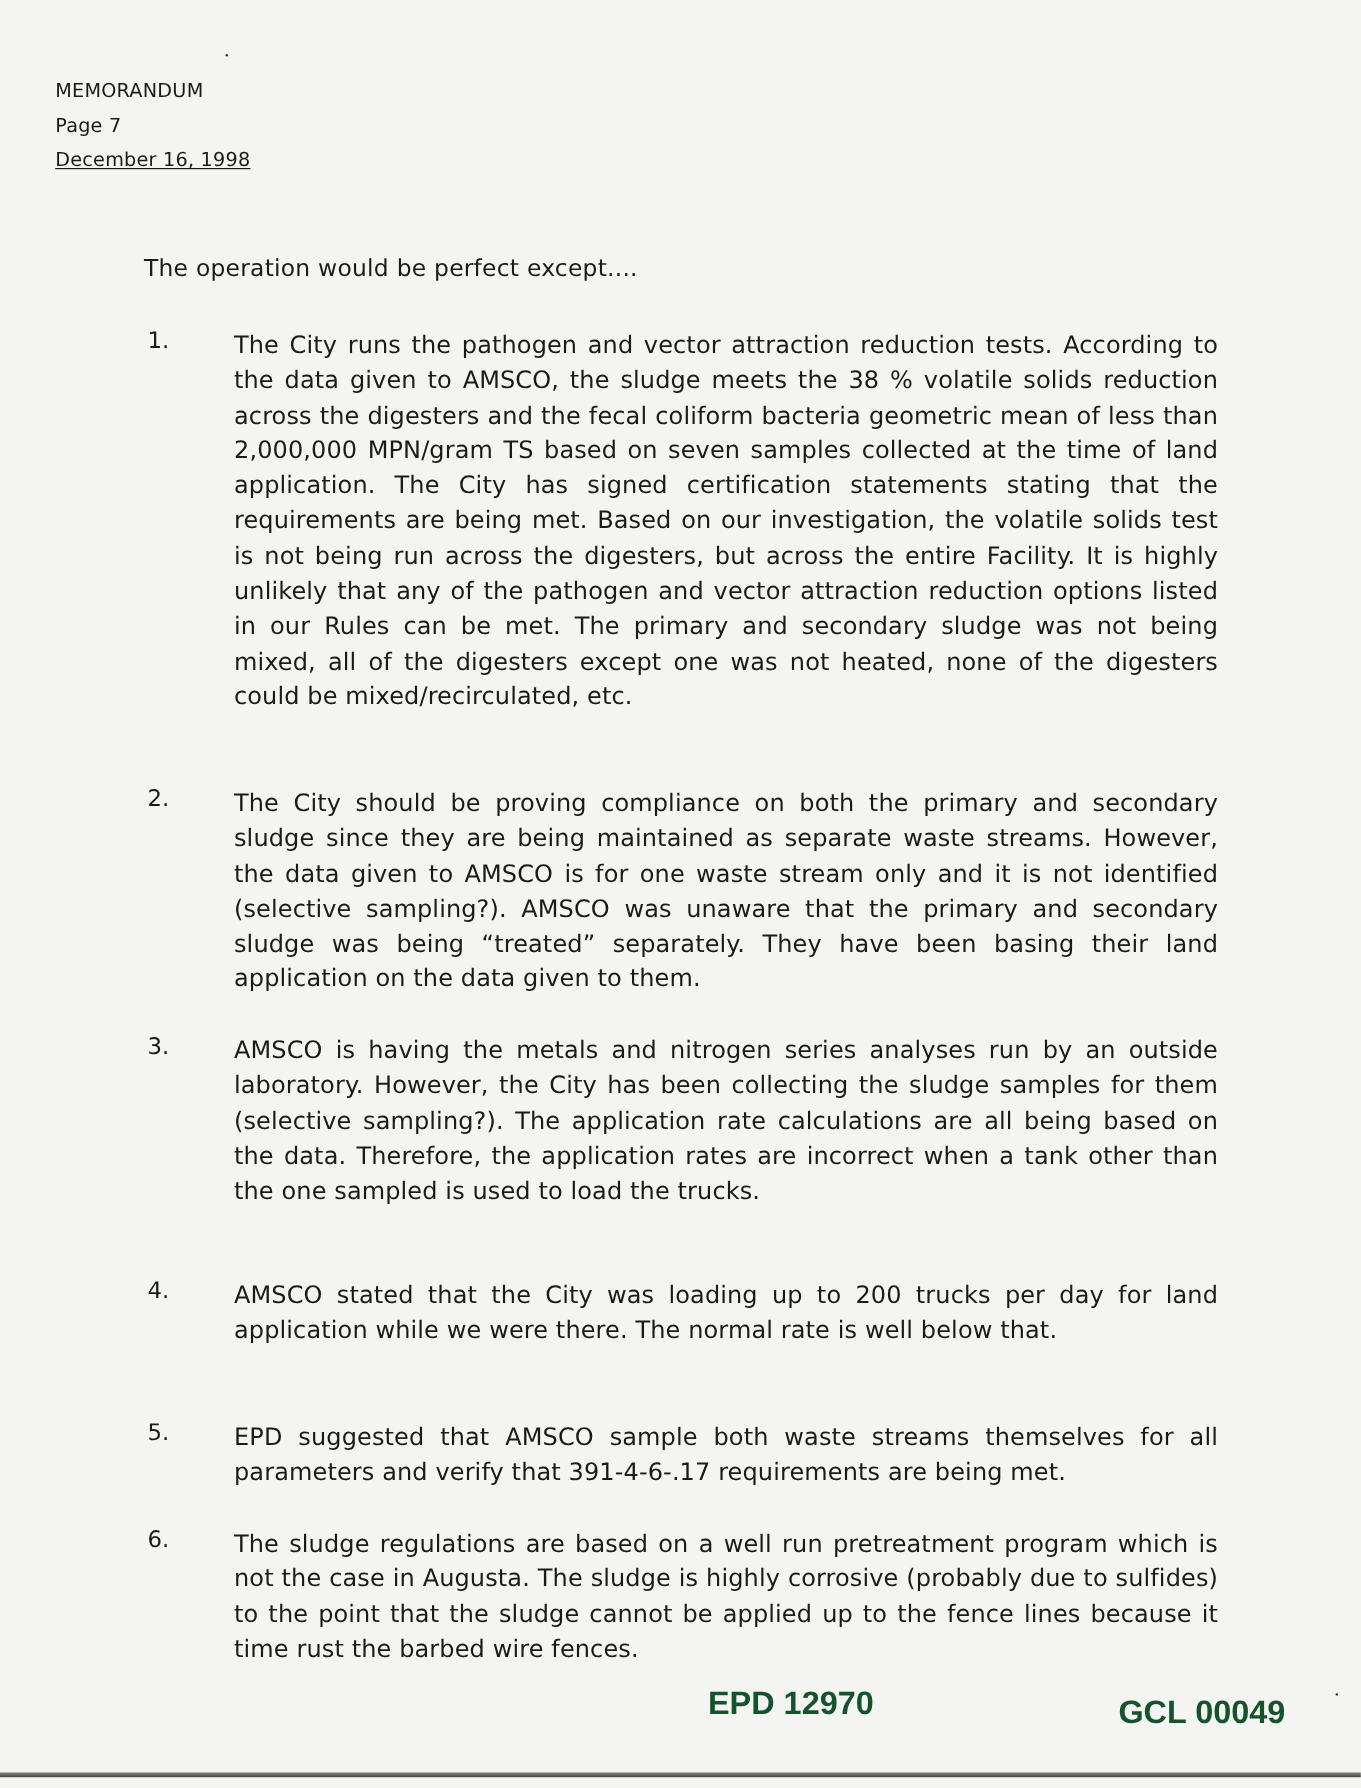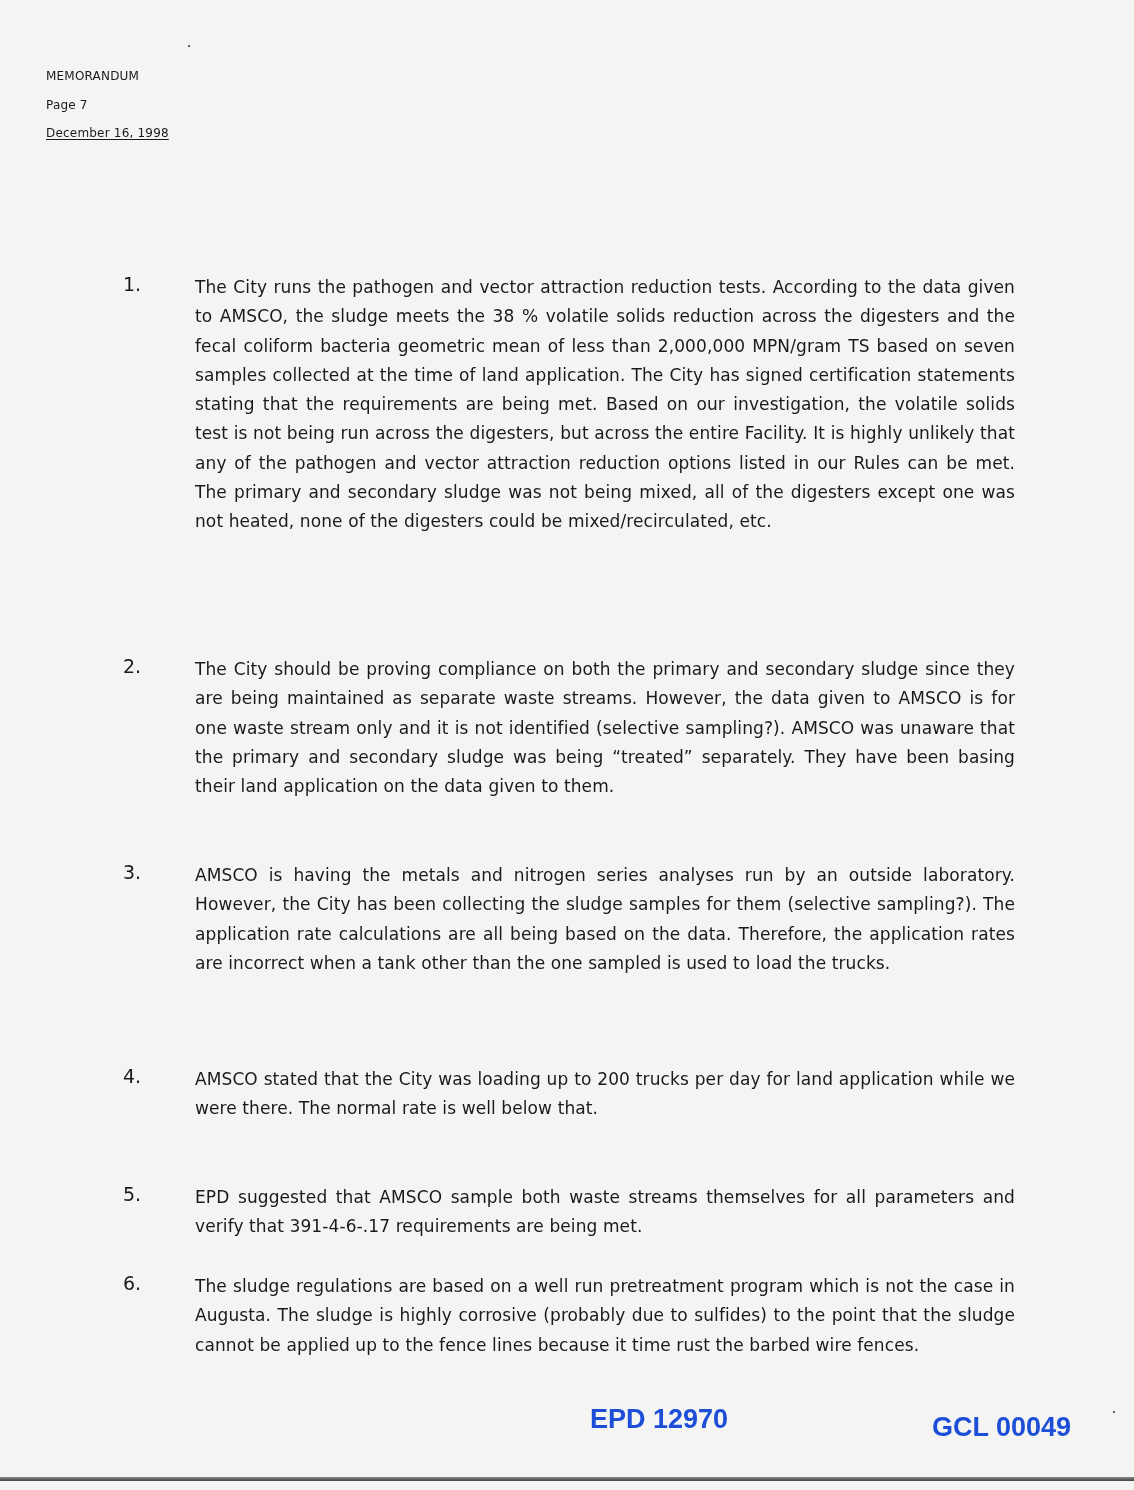--- a/index.html
+++ b/index.html
@@ -18,21 +18,21 @@
     .page {
       position: absolute;
       left: 0; top: 0;
       width: 1134px;
       height: 1490px;
     }
     .header {
       position: absolute;
       left: 46px;
       top: 62px;
-      font-size: 12px;
+      font-size: 16px;
       line-height: 28.5px;
       letter-spacing: 0.2px;
     }
     .header .date {
       text-decoration: underline;
       text-underline-offset: 2px;
     }
     .speck {
       position: absolute;
       width: 2px; height: 2px;
@@ -54,32 +54,32 @@
     .item .num {
       position: absolute;
       left: 3px;
       top: 0;
       font-size: 19px;
     }
     .item .body {
       position: absolute;
       left: 75px;
       width: 820px;
-      font-size: 17px;
+      font-size: 20px;
       line-height: 29.3px;
       text-align: justify;
       text-align-last: left;
       letter-spacing: 0.1px;
     }
     .stamp {
       position: absolute;
       font-family: "Liberation Sans", sans-serif;
       font-weight: bold;
       font-size: 27px;
-      color: #1d4ed8;
+      color: #14532d;
     }
     .bottom-rule {
       position: absolute;
       left: 0;
       top: 1477px;
       width: 1134px;
       height: 4px;
       background: linear-gradient(to bottom, #888, #444);
     }
   </style>
@@ -89,20 +89,21 @@
 <div class="page">
 
   <span class="speck" style="left:188px;top:45px;"></span>
 
   <div class="header">
     <div>MEMORANDUM</div>
     <div>Page 7</div>
     <div class="date">December 16, 1998</div>
   </div>
 
+  <div class="intro">The operation would be perfect except....</div>
 
   <div class="item" style="top:273px;">
     <span class="num">1.</span>
     <div class="body">The City runs the pathogen and vector attraction reduction tests. According to the data given to AMSCO, the sludge meets the 38 % volatile solids reduction across the digesters and the fecal coliform bacteria geometric mean of less than 2,000,000 MPN/gram TS based on seven samples collected at the time of land application.  The City has signed certification statements stating that the requirements are being met.  Based on our investigation, the volatile solids test is not being run across the digesters, but across the entire Facility.  It is highly unlikely that any of the pathogen and vector attraction reduction options listed in our Rules can be met.  The primary and secondary sludge was not being mixed, all of the digesters except one was not heated,  none of the digesters could be mixed/recirculated, etc.</div>
   </div>
 
   <div class="item" style="top:655px;">
     <span class="num">2.</span>
     <div class="body">The City should be proving compliance on both the primary and secondary sludge since they are being maintained as separate waste streams.  However, the data given to AMSCO is for one waste stream only and it is not identified (selective sampling?).  AMSCO was unaware that the primary and secondary sludge was being “treated” separately. They have been basing their land application on the data given to them.</div>
   </div>

